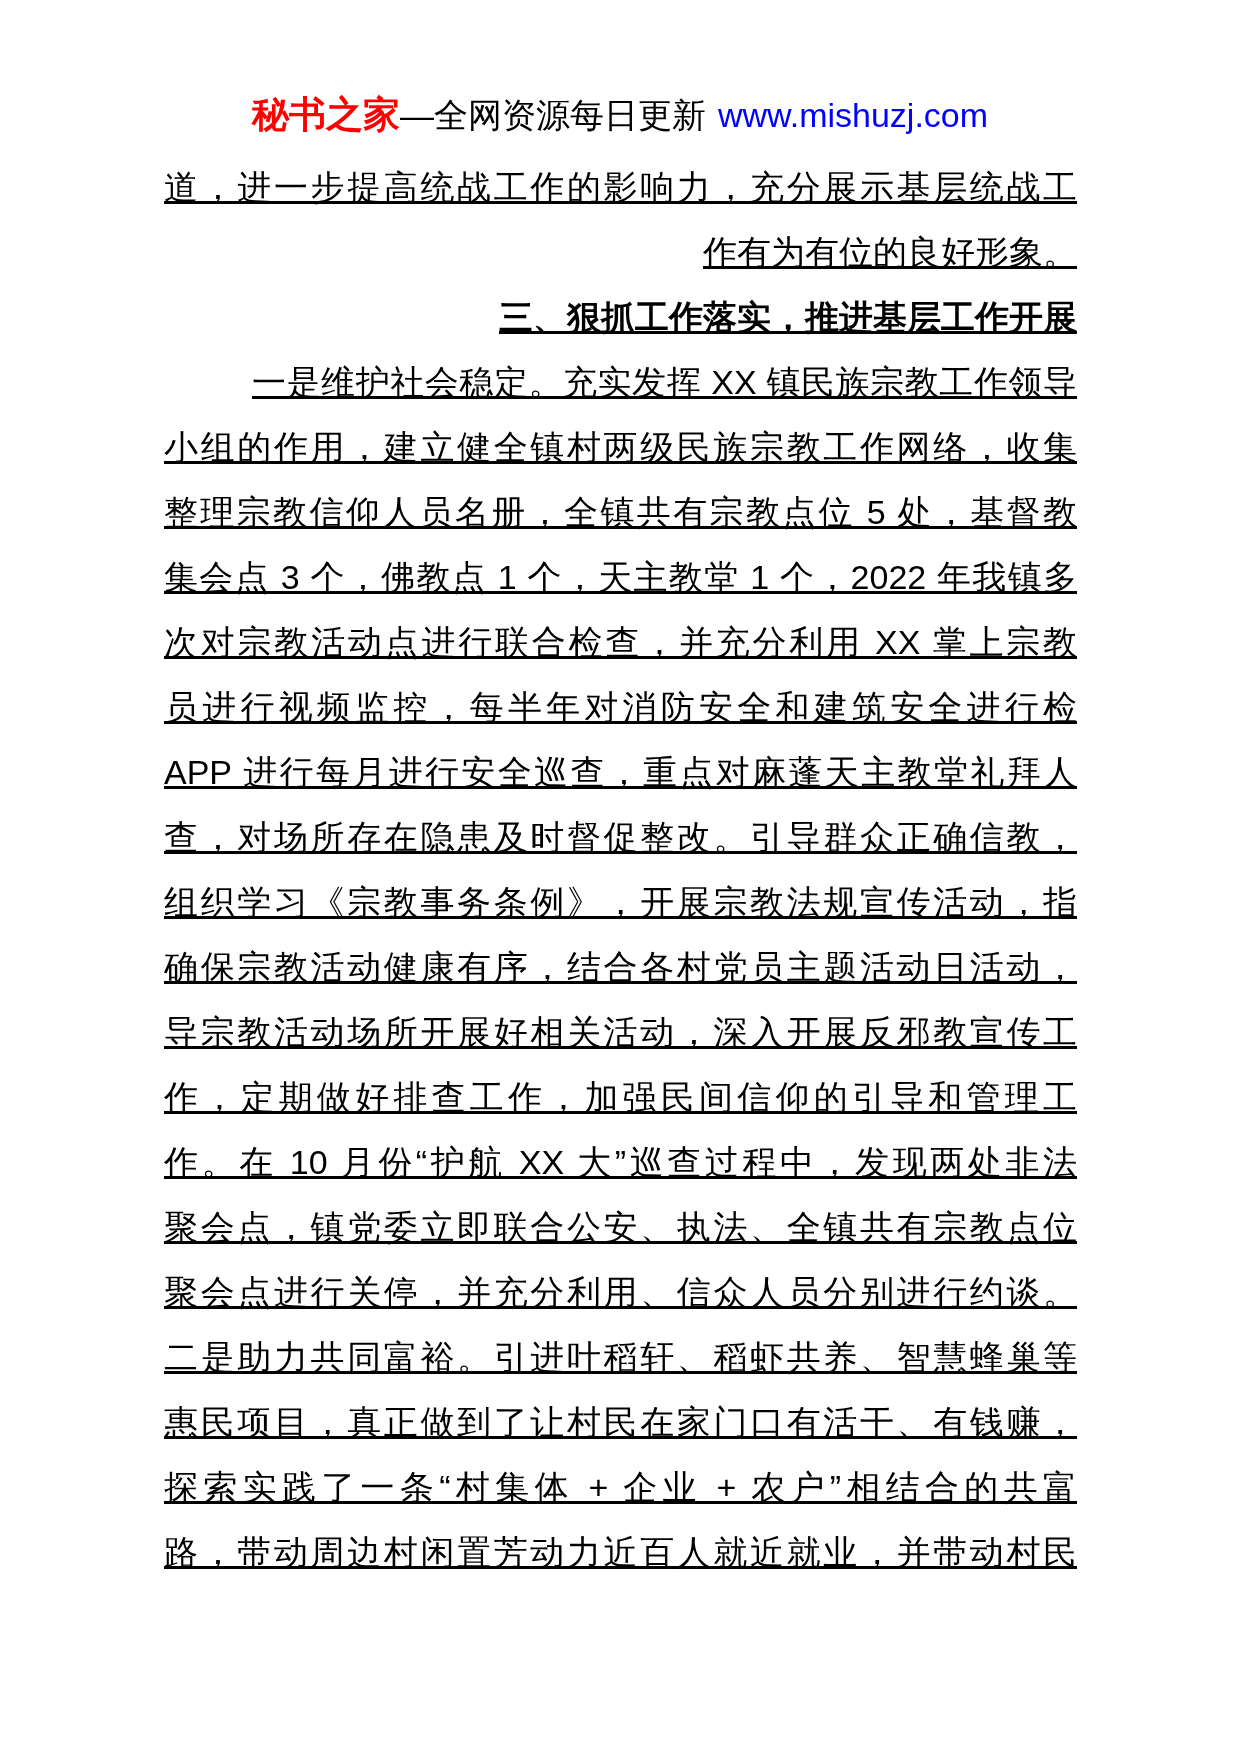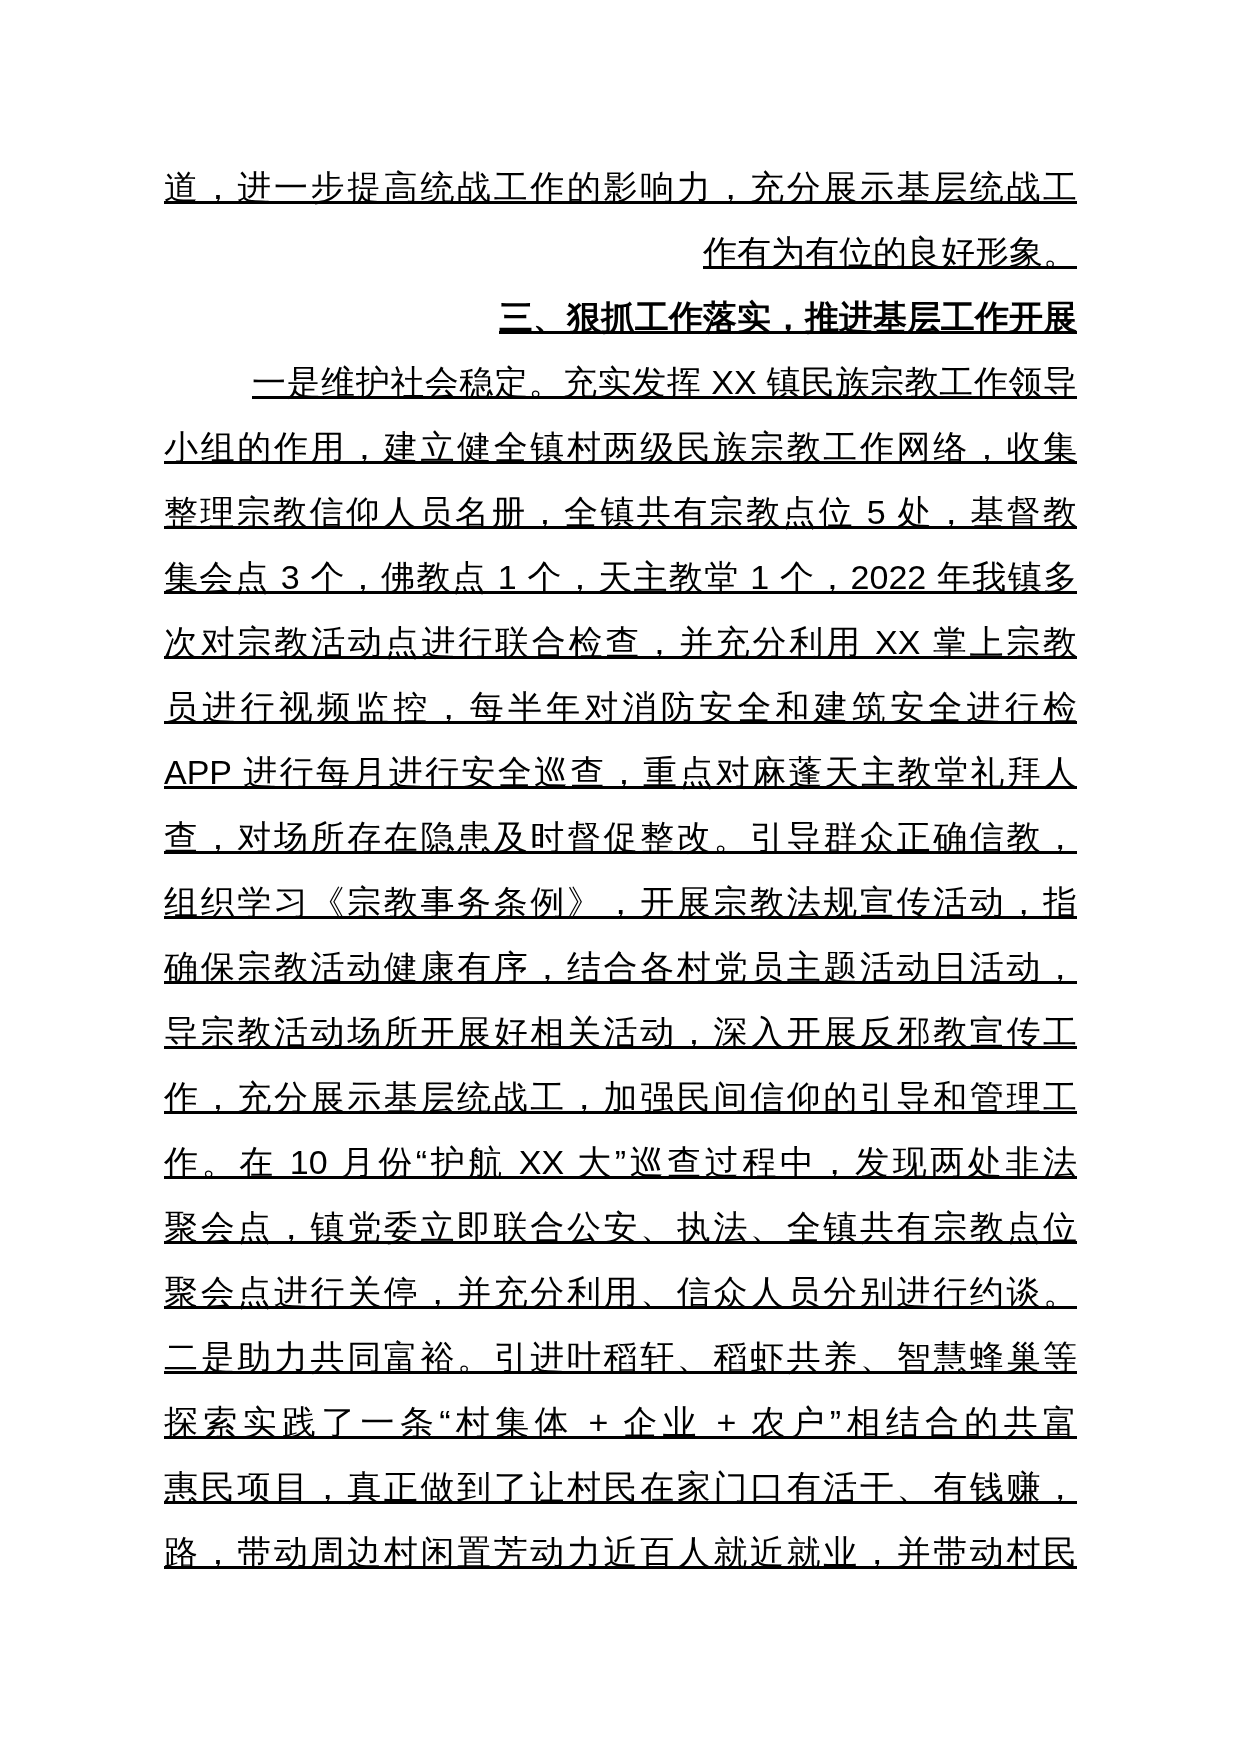--- a/index.html
+++ b/index.html
@@ -36,38 +36,41 @@
     overflow:hidden;
   }
   .line.j { text-align:justify; text-align-last:justify; text-justify:inter-character; }
   .line.ind { text-indent:88px; }
   .line.b { font-weight:bold; }
 </style>
 </head>
 <body>
 
 <div class="page">
+  <div class="header">
+    <span class="brand" style="color: rgb(255, 0, 0);">秘书之家</span><span class="tagline" style="color: rgb(0, 0, 0);">—全网资源每日更新</span><a class="url" href="#" style="color: rgb(0, 0, 255);">www.mishuzj.com</a>
+  </div>
 
   <div class="doc-body" style="color: rgb(0, 0, 0);">
       <div class="line j">道，进一步提高统战工作的影响力，充分展示基层统战工</div>
       <div class="line">作有为有位的良好形象。</div>
       <div class="line ind b">三、狠抓工作落实，推进基层工作开展</div>
       <div class="line j ind">一是维护社会稳定。充实发挥 XX 镇民族宗教工作领导</div>
       <div class="line j">小组的作用，建立健全镇村两级民族宗教工作网络，收集</div>
       <div class="line j">整理宗教信仰人员名册，全镇共有宗教点位 5 处，基督教</div>
       <div class="line j">集会点 3 个，佛教点 1 个，天主教堂 1 个，2022 年我镇多</div>
       <div class="line j">次对宗教活动点进行联合检查，并充分利用 XX 掌上宗教</div>
       <div class="line j">员进行视频监控，每半年对消防安全和建筑安全进行检</div>
       <div class="line j">APP 进行每月进行安全巡查，重点对麻蓬天主教堂礼拜人</div>
       <div class="line j">查，对场所存在隐患及时督促整改。引导群众正确信教，</div>
       <div class="line j">组织学习《宗教事务条例》，开展宗教法规宣传活动，指</div>
       <div class="line j">确保宗教活动健康有序，结合各村党员主题活动日活动，</div>
       <div class="line j">导宗教活动场所开展好相关活动，深入开展反邪教宣传工</div>
-      <div class="line j">作，充分展示基层统战工，加强民间信仰的引导和管理工</div>
+      <div class="line j">作，定期做好排查工作，加强民间信仰的引导和管理工</div>
       <div class="line j">作。在 10 月份“护航 XX 大”巡查过程中，发现两处非法</div>
       <div class="line j">聚会点，镇党委立即联合公安、执法、全镇共有宗教点位</div>
       <div class="line j">聚会点进行关停，并充分利用、信众人员分别进行约谈。</div>
       <div class="line j">二是助力共同富裕。引进叶稻轩、稻虾共养、智慧蜂巢等</div>
+      <div class="line j">惠民项目，真正做到了让村民在家门口有活干、有钱赚，</div>
       <div class="line j">探索实践了一条“村集体 + 企业 + 农户”相结合的共富</div>
-      <div class="line j">惠民项目，真正做到了让村民在家门口有活干、有钱赚，</div>
       <div class="line j">路，带动周边村闲置芳动力近百人就近就业，并带动村民</div>
     </div>
 </div>
 
 </body></html>

